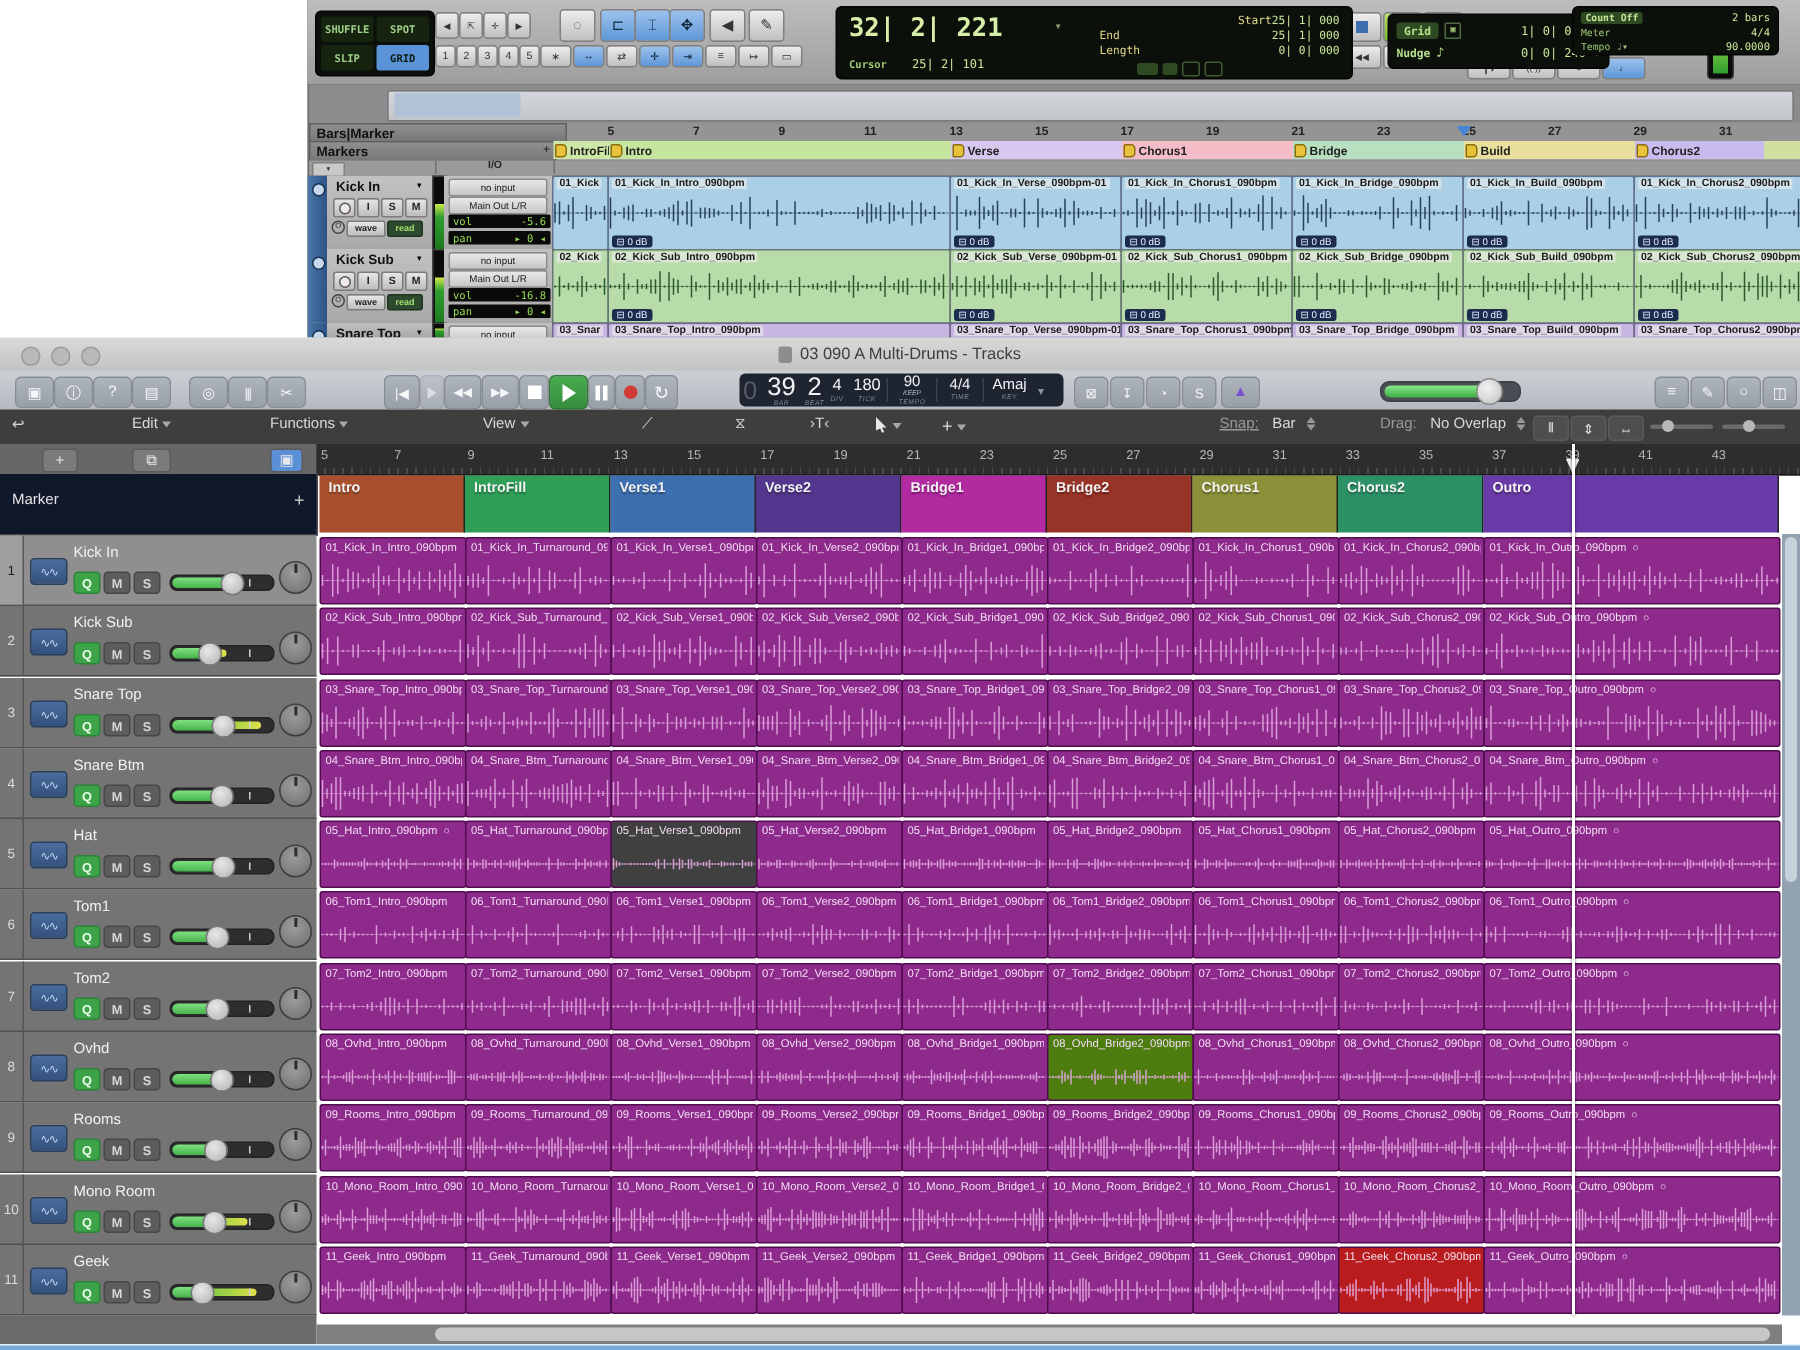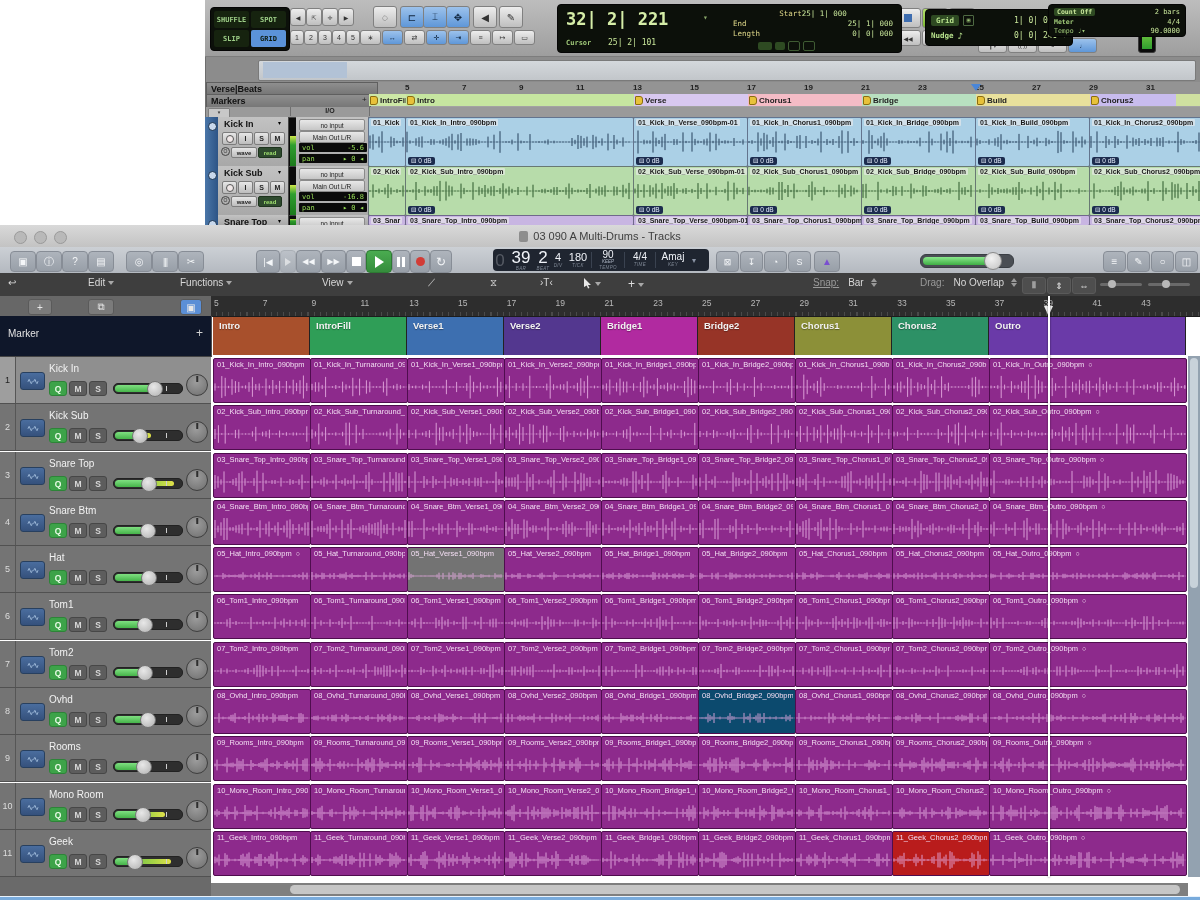--- a/index.html
+++ b/index.html
@@ -170,21 +170,21 @@
       <i style="position: absolute; left: 3px; right: 3px; top: 6px; height: 3px; background: rgb(42, 42, 42); border: 1px solid rgb(85, 85, 85);"></i>
     </div>
   </div>
 
 <div class="abs ptlcd" style="left:557px;top:4px;width:343px;height:47px;">
   <span class="abs" style="left:8px;top:4px;font-size:17px;font-weight:bold;color:#d6eea8;">32| 2| 221</span>
   <span class="abs" style="left:145px;top:8px;font-size:8px;color:#8aa86a;">▾</span>
   <span class="abs tinytxt" style="left:8px;top:34px;color:#9fc878;font-size:7px;font-weight:bold;">Cursor</span>
   <span class="abs" style="left:50px;top:33px;font-size:8px;color:#c8e69a;font-family:'DejaVu Sans Mono',monospace;">25| 2| 101</span>
   <div class="abs" style="left:175px;top:3px;width:160px;height:30px;font-size:7.5px;">
-    <div class="flex" style="justify-content:center;height:10px;">
+    <div class="flex" style="justify-content:flex-end;height:10px;">
       <span style="color:#e0d98a;">Start</span>
       <span style="color:#c8e69a;font-family:'DejaVu Sans Mono',monospace;">25| 1| 000</span>
     </div>
     <div class="flex" style="justify-content:space-between;height:10px;">
       <span style="color:#e0d98a;">End</span>
       <span style="color:#c8e69a;font-family:'DejaVu Sans Mono',monospace;">25| 1| 000</span>
     </div>
     <div class="flex" style="justify-content:space-between;height:10px;">
       <span style="color:#e0d98a;">Length</span>
       <span style="color:#c8e69a;font-family:'DejaVu Sans Mono',monospace;">0| 0| 000</span>
@@ -210,38 +210,38 @@
     <span style="margin-left:auto;font-size:8px;color:#c8e69a;"><span>0| 0| 240</span> ▾</span>
   </div>
 </div>
 
 <div class="abs ptlcd" style="left:1048px;top:4px;width:138px;height:33px;padding:2px 5px;box-sizing:border-box;">
   <div class="flex" style="height:10px;justify-content:space-between;">
     <span style="background:#2e4a22;font-size:6.5px;font-weight:bold;color:#c8e69a;padding:0 3px;border-radius:2px;">Count Off</span>
     <span style="font-size:7px;color:#c8e69a;">2 bars</span>
   </div>
   <div class="flex" style="height:9px;justify-content:space-between;">
-    <span style="font-size:6.5px;color:#9fc878;font-weight:bold;">Meter</span>
+    <span style="font-size:6.5px;color:#9fc878;">Meter</span>
     <span style="font-size:7px;color:#c8e69a;">4/4</span>
   </div>
   <div class="flex" style="height:9px;justify-content:space-between;">
     <span style="font-size:6.5px;color:#9fc878;"><span>Tempo</span> ♩▾</span>
     <span style="font-size:7px;color:#c8e69a;">90.0000</span>
   </div>
 </div>
 
 <div id="pt-gen-rest">
     <div style="position: absolute; left: 206px; top: 57px; width: 994px; height: 25px; background: rgb(140, 140, 140);">
       <div style="position: absolute; left: 52px; top: 3px; width: 936px; height: 19px; background: linear-gradient(rgb(212, 216, 220), rgb(194, 198, 202)); border: 1px solid rgb(122, 122, 122); border-radius: 2px;">
         <div style="position: absolute; left: 4px; top: 1px; width: 84px; height: 16px; background: rgb(178, 194, 214);"></div>
       </div>
     </div>
     <div style="position: absolute; left: 206px; top: 82px; width: 994px; height: 12px; background: rgb(148, 148, 148); border-bottom: 1px solid rgb(110, 110, 110);">
       <div class="pt-rulerhead" style="position: absolute; left: 0px; top: 0px; width: 162px; height: 11px;">
-        <span>Verse|Beats</span>
+        <span>Bars|Marker</span>
       </div>
       <div class="pt-barnum" style="position: absolute; left: 199px; top: 1px;">5</div>
       <div class="pt-barnum" style="position: absolute; left: 256px; top: 1px;">7</div>
       <div class="pt-barnum" style="position: absolute; left: 313px; top: 1px;">9</div>
       <div class="pt-barnum" style="position: absolute; left: 370px; top: 1px;">11</div>
       <div class="pt-barnum" style="position: absolute; left: 427px; top: 1px;">13</div>
       <div class="pt-barnum" style="position: absolute; left: 484px; top: 1px;">15</div>
       <div class="pt-barnum" style="position: absolute; left: 541px; top: 1px;">17</div>
       <div class="pt-barnum" style="position: absolute; left: 598px; top: 1px;">19</div>
       <div class="pt-barnum" style="position: absolute; left: 655px; top: 1px;">21</div>
@@ -1033,21 +1033,21 @@
         <path d="M0 13H96" stroke="#e3aadf" stroke-width="0.6" opacity="0.55"></path>
       </svg>
     </div>
     <div class="rg" style="position: absolute; left: 310px; top: 547px; width: 96px; height: 43px; background: rgb(141, 42, 140);">
       <div class="lbl">05_Hat_Turnaround_090bpm</div>
       <svg width="96" height="26">
         <path d="M1 9.0V17.0M3 12.5V13.5M5 10.4V15.6M7 11.5V14.5M9 12.1V13.9M11 9.7V16.3M13 10.1V15.9M15 12.3V13.7M17 12.2V13.8M19 10.5V15.5M21 12.2V13.8M23 10.0V16.0M25 12.5V13.5M27 12.0V14.0M29 10.5V15.5M31 10.8V15.2M33 10.7V15.3M35 9.2V16.8M37 12.2V13.8M39 11.4V14.6M41 10.2V15.8M43 12.0V14.0M45 12.0V14.0M47 11.8V14.2M49 12.1V13.9M51 12.5V13.5M53 12.1V13.9M55 8.9V17.1M57 12.4V13.6M59 12.5V13.5M61 9.5V16.5M63 11.9V14.1M65 12.0V14.0M67 12.5V13.5M69 12.3V13.7M71 12.5V13.5M73 9.3V16.7M75 11.7V14.3M77 12.4V13.6M79 9.5V16.5M81 11.6V14.4M83 10.8V15.2M85 12.2V13.8M87 11.5V14.5M89 10.6V15.4M91 12.5V13.5M93 10.6V15.4" stroke="#e3aadf" stroke-width="1" fill="none" opacity="0.9"></path>
         <path d="M0 13H96" stroke="#e3aadf" stroke-width="0.6" opacity="0.55"></path>
       </svg>
     </div>
-    <div class="rg" style="position: absolute; left: 407px; top: 547px; width: 96px; height: 43px; background: #737373;">
+    <div class="rg" style="position: absolute; left: 407px; top: 547px; width: 96px; height: 43px; background: #404040;">
       <div class="lbl">05_Hat_Verse1_090bpm</div>
       <svg width="96" height="26">
         <path d="M1 9.2V16.8M3 10.9V15.1M5 11.8V14.2M7 12.5V13.5M9 12.5V13.5M11 12.5V13.5M13 12.3V13.7M15 12.5V13.5M17 12.3V13.7M19 12.5V13.5M21 12.4V13.6M23 12.3V13.7M25 12.3V13.7M27 12.4V13.6M29 11.4V14.6M31 9.7V16.3M33 12.5V13.5M35 9.9V16.1M37 12.5V13.5M39 12.5V13.5M41 9.5V16.5M43 12.1V13.9M45 9.3V16.7M47 10.2V15.8M49 12.4V13.6M51 9.8V16.2M53 9.8V16.2M55 11.8V14.2M57 11.3V14.7M59 12.4V13.6M61 11.7V14.3M63 11.5V14.5M65 10.1V15.9M67 12.4V13.6M69 12.5V13.5M71 12.4V13.6M73 11.1V14.9M75 11.5V14.5M77 12.1V13.9M79 12.2V13.8M81 11.8V14.2M83 12.5V13.5M85 12.5V13.5M87 10.2V15.8M89 11.6V14.4M91 11.5V14.5M93 11.3V14.7" stroke="#e3aadf" stroke-width="1" fill="none" opacity="0.9"></path>
         <path d="M0 13H96" stroke="#e3aadf" stroke-width="0.6" opacity="0.55"></path>
       </svg>
     </div>
     <div class="rg" style="position: absolute; left: 504px; top: 547px; width: 96px; height: 43px; background: rgb(141, 42, 140);">
       <div class="lbl">05_Hat_Verse2_090bpm</div>
       <svg width="96" height="26">
         <path d="M1 9.5V16.5M3 12.2V13.8M5 12.4V13.6M7 10.8V15.2M9 11.6V14.4M11 12.1V13.9M13 10.2V15.8M15 10.1V15.9M17 12.4V13.6M19 12.2V13.8M21 12.5V13.5M23 10.7V15.3M25 11.1V14.9M27 12.5V13.5M29 12.0V14.0M31 12.5V13.5M33 11.9V14.1M35 10.5V15.5M37 9.7V16.3M39 11.7V14.3M41 12.5V13.5M43 12.2V13.8M45 12.0V14.0M47 12.5V13.5M49 9.2V16.8M51 11.2V14.8M53 12.2V13.8M55 12.5V13.5M57 12.5V13.5M59 12.4V13.6M61 12.4V13.6M63 11.0V15.0M65 12.4V13.6M67 12.3V13.7M69 10.2V15.8M71 12.3V13.7M73 12.1V13.9M75 11.2V14.8M77 11.4V14.6M79 10.3V15.7M81 11.9V14.1M83 11.5V14.5M85 10.2V15.8M87 12.5V13.5M89 12.1V13.9M91 12.5V13.5M93 11.8V14.2" stroke="#e3aadf" stroke-width="1" fill="none" opacity="0.9"></path>
@@ -1288,21 +1288,21 @@
         <path d="M0 13H96" stroke="#e3aadf" stroke-width="0.6" opacity="0.55"></path>
       </svg>
     </div>
     <div class="rg" style="position: absolute; left: 601px; top: 689px; width: 96px; height: 43px; background: rgb(141, 42, 140);">
       <div class="lbl">08_Ovhd_Bridge1_090bpm</div>
       <svg width="96" height="26">
         <path d="M1 12.4V13.6M3 10.6V15.4M5 11.4V14.6M7 8.8V17.2M9 12.2V13.8M11 11.6V14.4M13 12.5V13.5M15 12.4V13.6M17 12.4V13.6M19 8.2V17.8M21 10.7V15.3M23 11.1V14.9M25 10.4V15.6M27 11.9V14.1M29 9.6V16.4M31 9.7V16.3M33 12.3V13.7M35 10.9V15.1M37 11.9V14.1M39 10.8V15.2M41 7.9V18.1M43 12.5V13.5M45 11.8V14.2M47 12.4V13.6M49 9.3V16.7M51 12.5V13.5M53 10.8V15.2M55 9.1V16.9M57 12.2V13.8M59 8.9V17.1M61 12.3V13.7M63 12.2V13.8M65 11.3V14.7M67 12.4V13.6M69 11.5V14.5M71 11.9V14.1M73 11.8V14.2M75 12.3V13.7M77 12.1V13.9M79 11.2V14.8M81 12.2V13.8M83 12.5V13.5M85 11.4V14.6M87 11.3V14.7M89 9.9V16.1M91 12.3V13.7M93 12.3V13.7" stroke="#e3aadf" stroke-width="1" fill="none" opacity="0.9"></path>
         <path d="M0 13H96" stroke="#e3aadf" stroke-width="0.6" opacity="0.55"></path>
       </svg>
     </div>
-    <div class="rg" style="position: absolute; left: 698px; top: 689px; width: 96px; height: 43px; background: #0c4a6e; text-decoration: underline;">
+    <div class="rg" style="position: absolute; left: 698px; top: 689px; width: 96px; height: 43px; background: #4d7c0f; text-decoration: underline;">
       <div class="lbl">08_Ovhd_Bridge2_090bpm</div>
       <svg width="96" height="26">
         <path d="M1 12.4V13.6M3 12.2V13.8M5 12.3V13.7M7 11.8V14.2M9 8.6V17.4M11 10.0V16.0M13 11.3V14.7M15 8.0V18.0M17 12.5V13.5M19 12.4V13.6M21 11.6V14.4M23 12.5V13.5M25 12.5V13.5M27 12.4V13.6M29 10.9V15.1M31 8.0V18.0M33 11.0V15.0M35 11.4V14.6M37 12.4V13.6M39 12.5V13.5M41 12.5V13.5M43 12.5V13.5M45 7.9V18.1M47 11.7V14.3M49 11.1V14.9M51 8.5V17.5M53 12.5V13.5M55 12.0V14.0M57 10.4V15.6M59 8.3V17.7M61 8.5V17.5M63 11.9V14.1M65 8.0V18.0M67 12.2V13.8M69 12.3V13.7M71 11.6V14.4M73 12.4V13.6M75 12.2V13.8M77 11.4V14.6M79 12.5V13.5M81 12.3V13.7M83 11.9V14.1M85 12.3V13.7M87 9.7V16.3M89 11.2V14.8M91 9.8V16.2M93 12.4V13.6" stroke="#e3aadf" stroke-width="1" fill="none" opacity="0.9"></path>
         <path d="M0 13H96" stroke="#e3aadf" stroke-width="0.6" opacity="0.55"></path>
       </svg>
     </div>
     <div class="rg" style="position: absolute; left: 795px; top: 689px; width: 96px; height: 43px; background: rgb(141, 42, 140);">
       <div class="lbl">08_Ovhd_Chorus1_090bpm</div>
       <svg width="96" height="26">
         <path d="M1 12.5V13.5M3 8.0V18.0M5 12.5V13.5M7 12.5V13.5M9 11.7V14.3M11 12.5V13.5M13 12.5V13.5M15 10.4V15.6M17 12.5V13.5M19 11.5V14.5M21 12.2V13.8M23 11.6V14.4M25 12.0V14.0M27 12.5V13.5M29 11.7V14.3M31 12.5V13.5M33 7.7V18.3M35 11.8V14.2M37 8.3V17.7M39 11.2V14.8M41 12.5V13.5M43 12.5V13.5M45 11.8V14.2M47 9.7V16.3M49 12.0V14.0M51 10.5V15.5M53 11.2V14.8M55 8.4V17.6M57 12.5V13.5M59 12.5V13.5M61 11.4V14.6M63 11.5V14.5M65 12.1V13.9M67 11.9V14.1M69 12.5V13.5M71 11.1V14.9M73 8.3V17.7M75 12.0V14.0M77 10.1V15.9M79 11.7V14.3M81 12.4V13.6M83 9.0V17.0M85 12.5V13.5M87 12.5V13.5M89 12.0V14.0M91 12.2V13.8M93 12.5V13.5" stroke="#e3aadf" stroke-width="1" fill="none" opacity="0.9"></path>

